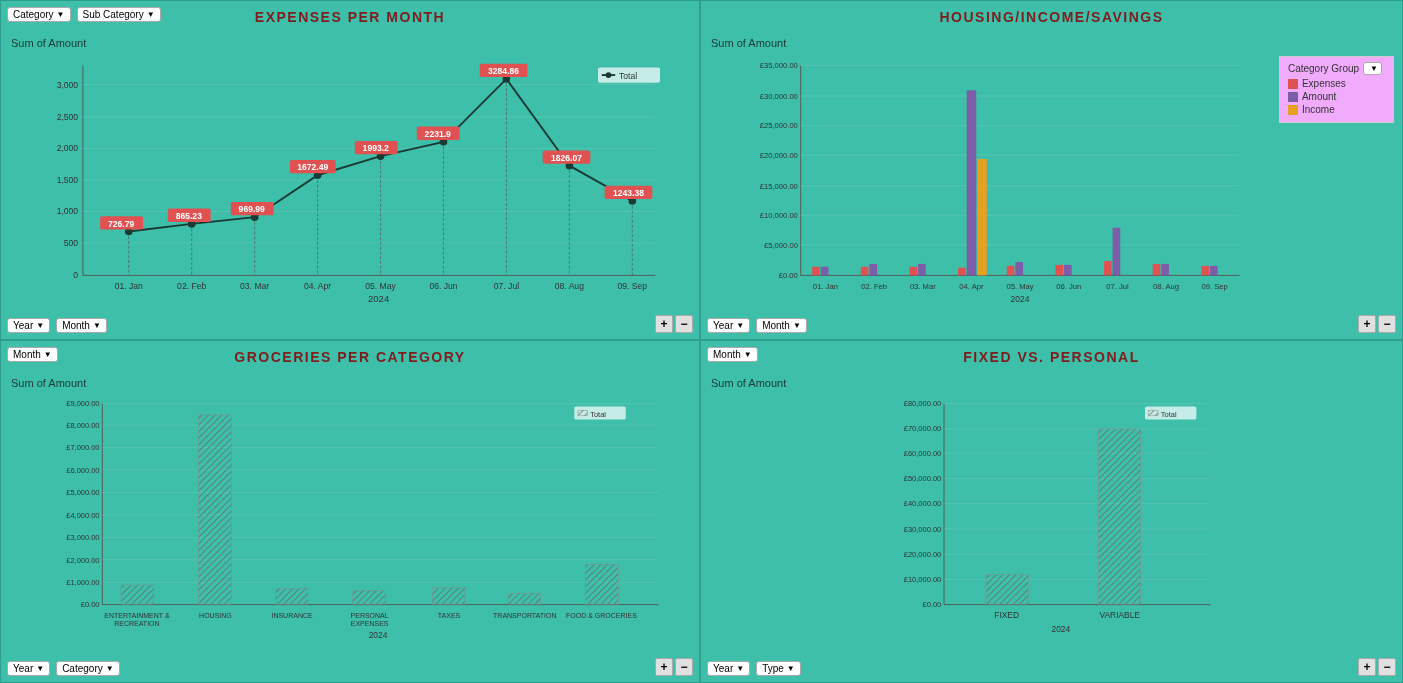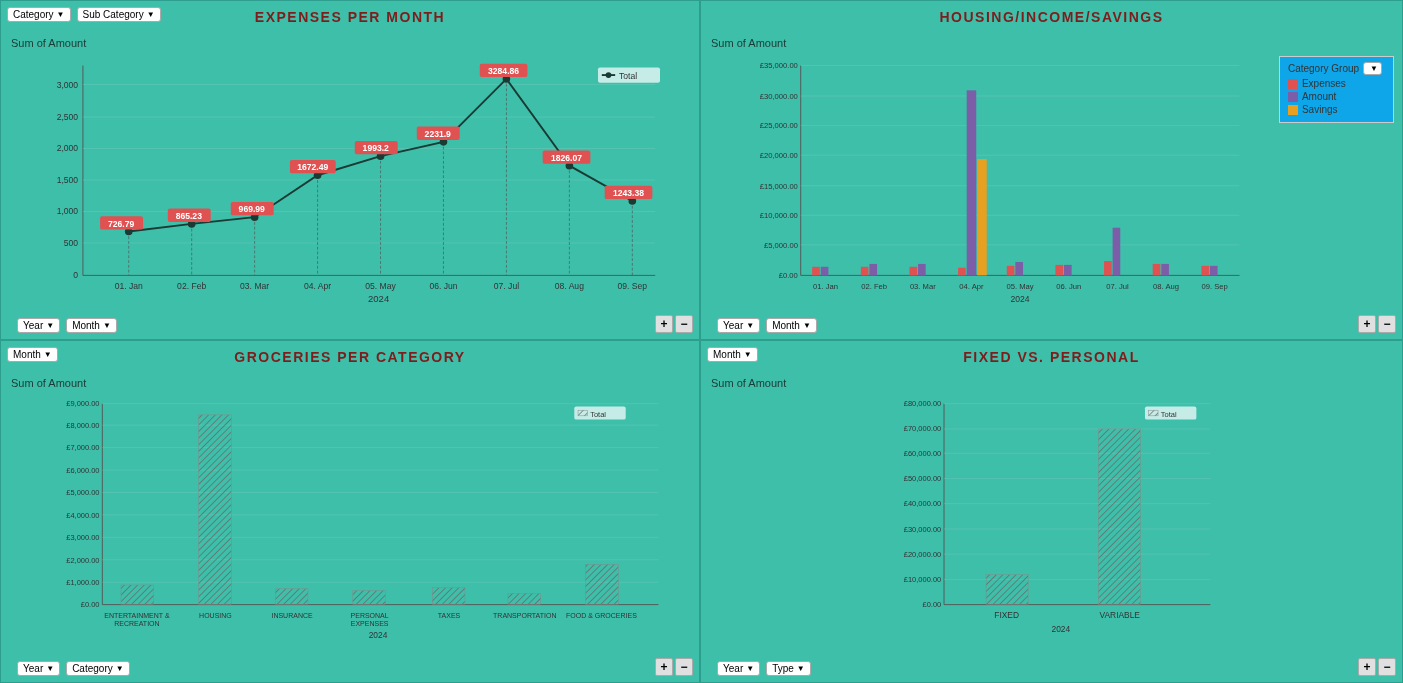--- a/index.html
+++ b/index.html
@@ -60,21 +60,21 @@
       top: 6px;
       left: 6px;
       display: flex;
       gap: 3px;
       z-index: 10;
     }
 
     .bottom-filters {
       position: absolute;
       bottom: 6px;
-      left: 16px;
+      left: 6px;
       display: flex;
       gap: 3px;
       z-index: 10;
     }
 
     .sum-label {
       position: absolute;
       top: 36px;
       left: 10px;
       font-size: 11px;
@@ -286,38 +286,38 @@
     <div class="zoom-controls">
       <button class="zoom-btn">+</button>
       <button class="zoom-btn">−</button>
     </div>
   </div>
 
   <div class="panel panel-top-right">
     <div class="panel-title">HOUSING/INCOME/SAVINGS</div>
     <div class="sum-label">Sum of Amount</div>
 
-    <div style="position:absolute; top:55px; right:8px; background:#0ea5e9; border:1px solid #ccc; padding:5px 8px; font-size:10px; z-index:10;">
+    <div style="position:absolute; top:55px; right:8px; background:#f0abfc; border:1px solid #ccc; padding:5px 8px; font-size:10px; z-index:10;">
       <div style="display:flex; align-items:center; gap:4px; margin-bottom:3px;">
         <span>Category Group</span>
         <button class="filter-btn" style="padding:1px 3px;">
             <span class="arrow">▼</span>
           </button>
       </div>
       <div class="legend-item">
         <div class="legend-color" style="background:#e05252;"></div>
         <span>Expenses</span>
       </div>
       <div class="legend-item">
         <div class="legend-color" style="background:#7b5ea7;"></div>
         <span>Amount</span>
       </div>
       <div class="legend-item">
         <div class="legend-color" style="background:#e8a020;"></div>
-        <span>Savings</span>
+        <span>Income</span>
       </div>
     </div>
 
     <div class="chart-area" style="right:130px;">
       <svg width="100%" height="100%" viewBox="0 0 540 260">
 
         <line x1="70" y1="10" x2="70" y2="230" class="axis-line"></line>
         <line x1="70" y1="230" x2="530" y2="230" class="axis-line"></line>
 
         <g stroke="#6fcaba" stroke-width="0.5">

